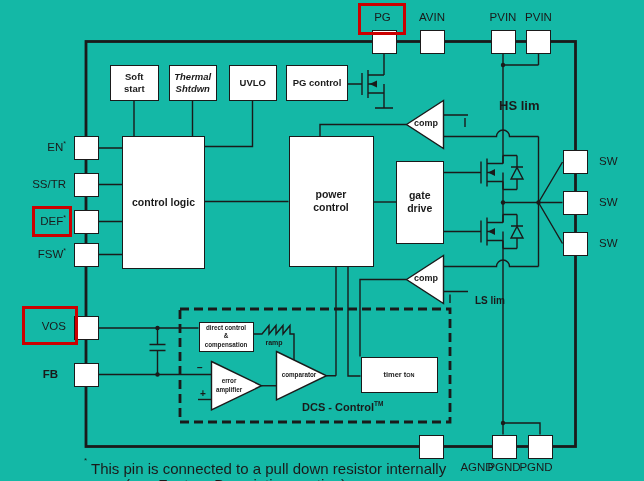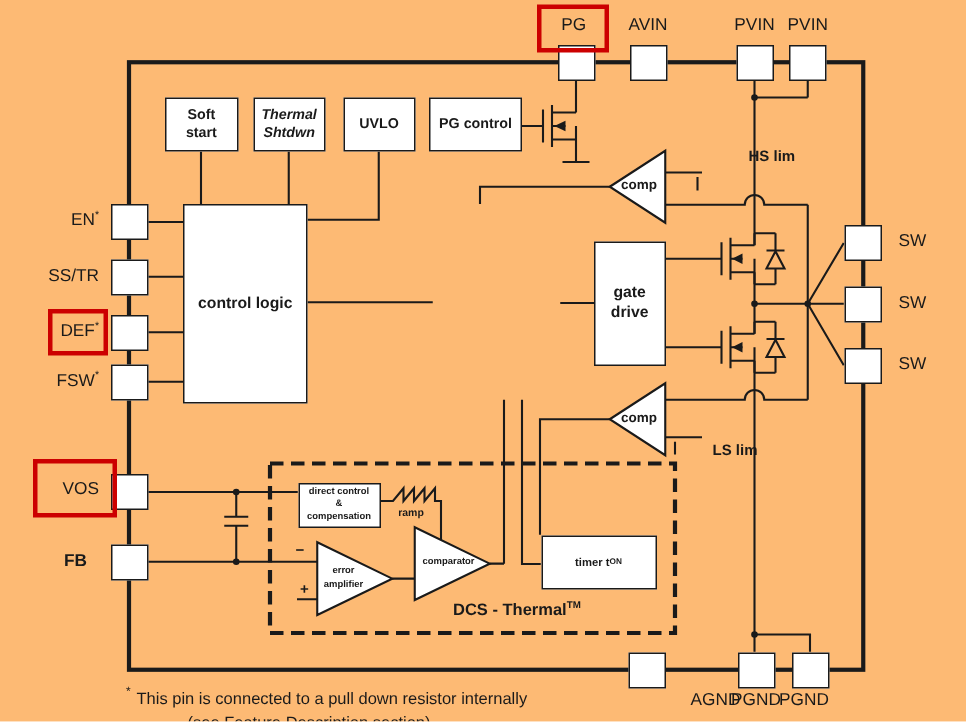--- a/index.html
+++ b/index.html
@@ -1,31 +1,31 @@
 <!DOCTYPE html>
 <html><head>
 <meta charset="utf-8">
 <style>
   html,body{margin:0;padding:0;background:#fff;}
-  #stage{position:relative;width:644px;height:481px;background:#fdba74;overflow:hidden;
+  #stage{position:relative;width:644px;height:481px;background:#14b8a6;overflow:hidden;
          font-family:"Liberation Sans","DejaVu Sans",sans-serif;color:#1a1a1a;}
   svg{position:absolute;left:0;top:0;}
   .box{position:absolute;border:1.6px solid #1a1a1a;background:#fff;box-sizing:border-box;
        display:flex;align-items:center;justify-content:center;text-align:center;
        font-weight:bold;white-space:pre-line;line-height:1.25;}
   .pinbox{position:absolute;border:1.6px solid #1a1a1a;background:#fff;box-sizing:border-box;
           width:25px;height:24px;}
   .lbl{position:absolute;font-size:11.5px;line-height:1.1;}
   .lbl.center{text-align:center;}
   .lbl.right{text-align:right;}
   .small-bold{position:absolute;font-weight:bold;line-height:1.1;}
   sup{font-size:7px;vertical-align:super;line-height:0;}
   sub{font-size:5.5px;vertical-align:sub;line-height:0;}
   .hl{position:absolute;border:3.5px solid #cc0000;box-sizing:border-box;background:transparent;}
-  .footnote{position:absolute;font-size:11px;}
+  .footnote{position:absolute;font-size:15px;}
 </style>
 </head>
 <body>
 
 <div id="stage">
 
   <svg width="644" height="481" viewBox="0 0 644 481">
     <defs>
       <g id="nfet">
         <path d="M-22,-11 V11 M-16,-14 V14 M-16,-9 H0 M-16,9 H0 M-16,0 H-8 M0,-17 V-9 M0,0 V17
@@ -131,38 +131,40 @@
   <div class="lbl center" style="left:484px;top:460.5px;width:40px;">PGND</div>
   <div class="lbl center" style="left:516px;top:460.5px;width:40px;">PGND</div>
 
   <div class="box" style="left:110px;top:64.5px;width:48.5px;height:36.5px;font-size:9.5px;">Soft
 start</div>
   <div class="box" style="left:168.5px;top:64.5px;width:48.5px;height:36.5px;font-size:9.5px;font-style:italic;">Thermal
 Shtdwn</div>
   <div class="box" style="left:228.5px;top:64.5px;width:48.5px;height:36.5px;font-size:9.5px;">UVLO</div>
   <div class="box" style="left:286px;top:64.5px;width:62px;height:36.5px;font-size:9.5px;">PG control</div>
   <div class="box" style="left:122px;top:136px;width:83px;height:132.5px;font-size:10.5px;">control logic</div>
+  <div class="box" style="left:288.5px;top:136px;width:85px;height:130.5px;font-size:10.5px;">power
+control</div>
   <div class="box" style="left:396px;top:160.5px;width:47.5px;height:83px;font-size:10.5px;">gate
 drive</div>
   <div class="box" style="left:198.5px;top:321.5px;width:55px;height:30px;font-size:6.3px;line-height:1.35;">direct control
 &amp;
 compensation</div>
   <div class="box" style="left:360.5px;top:356.5px;width:77px;height:36.5px;font-size:7.5px;"><span>timer t</span><sub>ON</sub></div>
 
   <div class="small-bold center" style="left:409px;top:119px;width:34px;font-size:9px;text-align:center;">comp</div>
   <div class="small-bold center" style="left:409px;top:274px;width:34px;font-size:9px;text-align:center;">comp</div>
-  <div class="small-bold" style="left:452px;top:99px;font-size:10px;padding-left:47px;">HS lim</div>
+  <div class="small-bold" style="left:452px;top:99px;font-size:13px;padding-left:47px;">HS lim</div>
   <div class="small-bold" style="left:455px;top:295px;font-size:10px;margin-left:20px;">LS lim</div>
   <div class="small-bold" style="left:261px;top:339px;width:26px;font-size:7px;text-align:center;">ramp</div>
   <div class="small-bold" style="left:277px;top:371.5px;width:44px;font-size:6.3px;text-align:center;">comparator</div>
   <div class="small-bold" style="left:209px;top:377px;width:40px;font-size:6.3px;text-align:center;white-space:pre-line;line-height:1.35;">error
 amplifier</div>
   <div class="small-bold" style="left:197px;top:362px;font-size:10px;">−</div>
   <div class="small-bold" style="left:200px;top:388px;font-size:10px;">+</div>
-  <div class="small-bold" style="left:302px;top:401px;font-size:11px;"><span>DCS - Thermal</span><sup style="font-size:6.5px;">TM</sup></div>
+  <div class="small-bold" style="left:302px;top:401px;font-size:11px;"><span>DCS - Control</span><sup style="font-size:6.5px;">TM</sup></div>
 
   <div class="hl" style="left:358px;top:3px;width:48px;height:32px;"></div>
   <div class="hl" style="left:32px;top:206px;width:40px;height:31px;"></div>
   <div class="hl" style="left:22px;top:306px;width:56px;height:39px;"></div>
 
   <div class="footnote" style="left:84px;top:456px;font-size:8px;">*</div>
   <div class="footnote" style="left:91px;top:459.5px;">This pin is connected to a pull down resistor internally</div>
   <div class="footnote" style="left:125px;top:475.5px;">(see Feature Description section)</div>
 
 </div>

